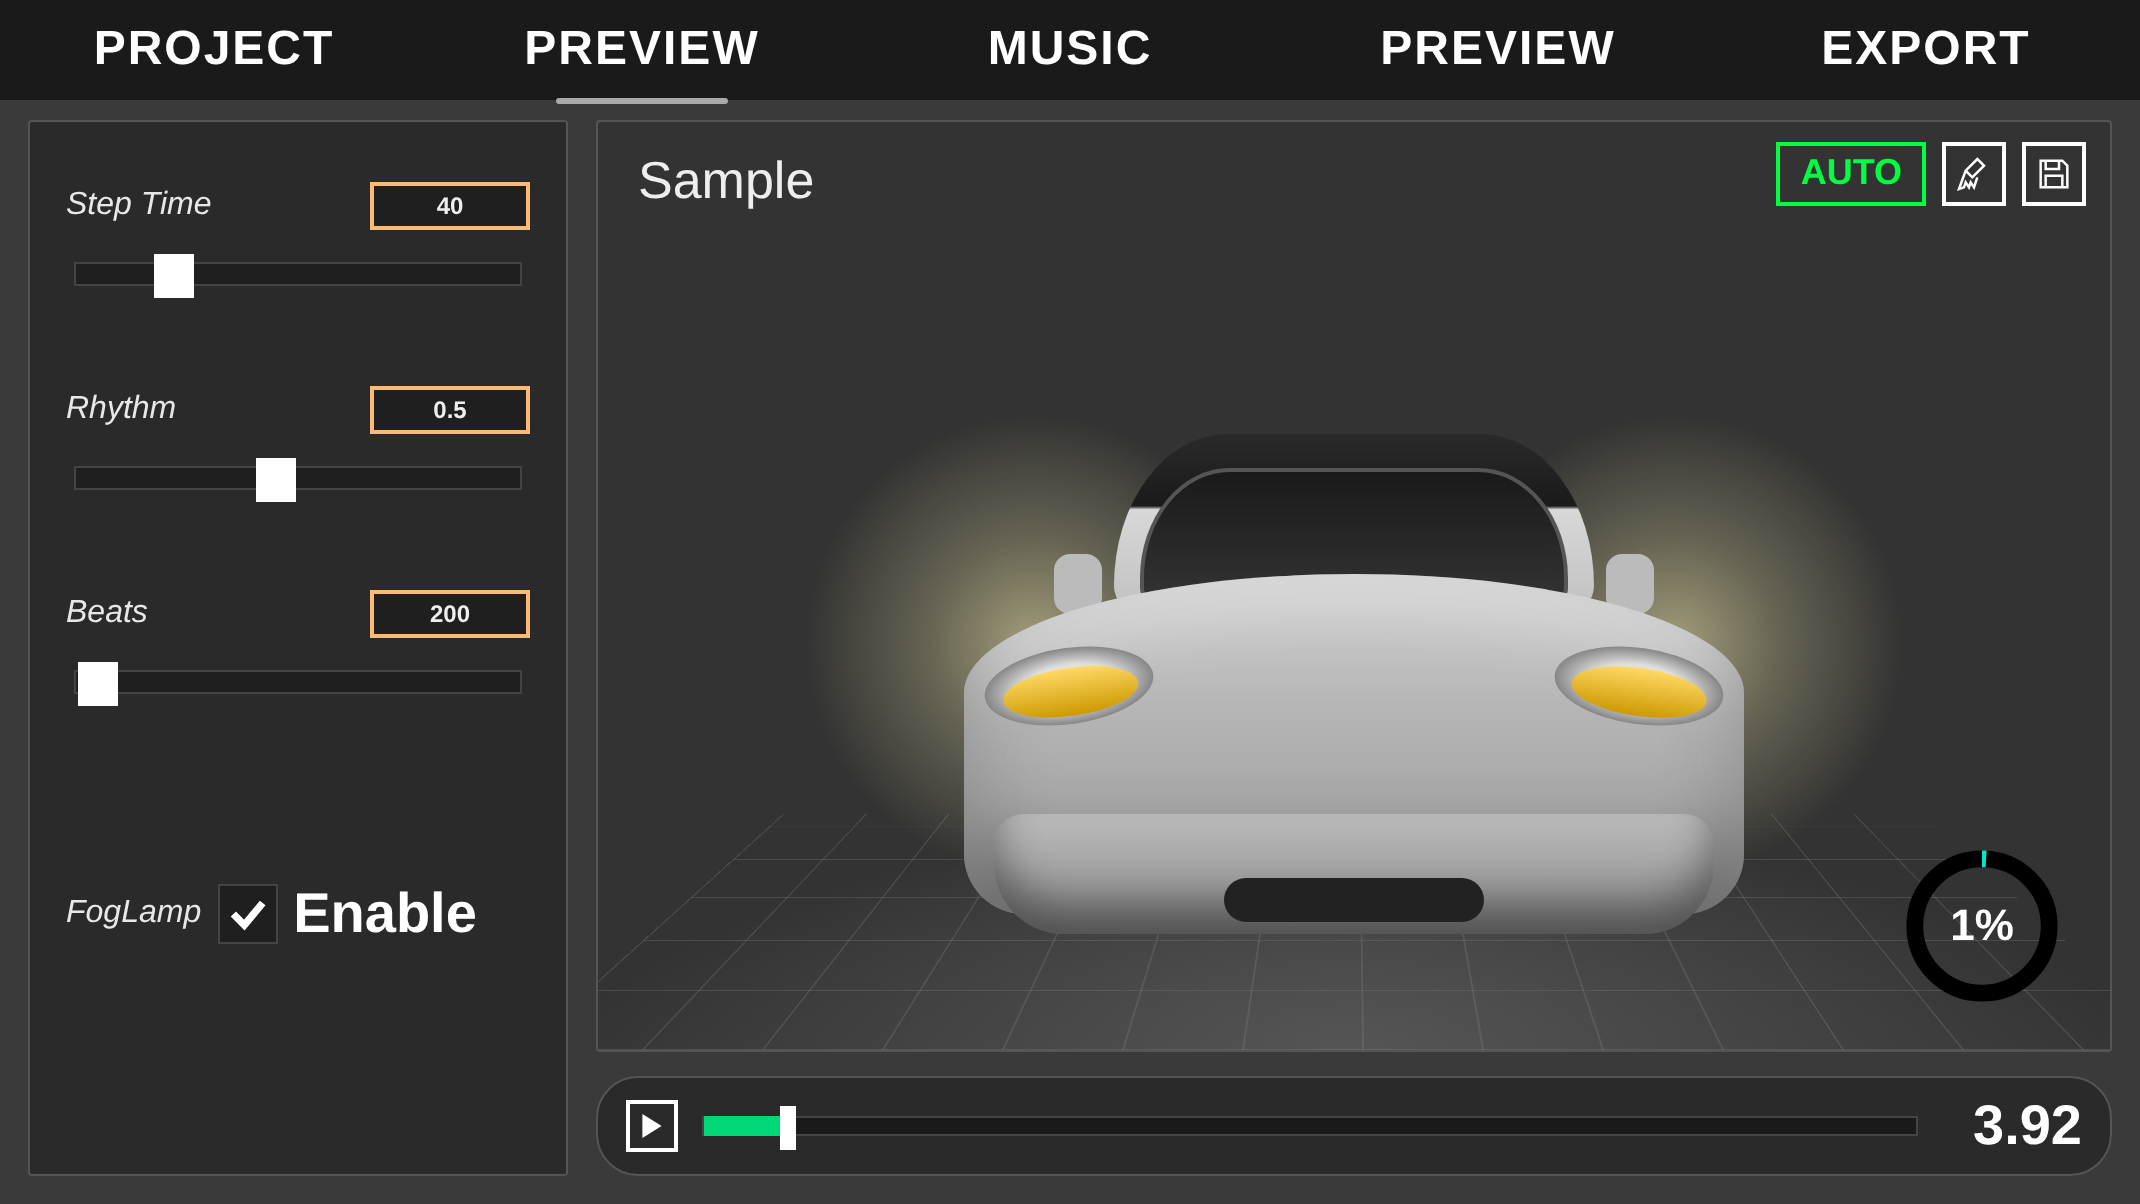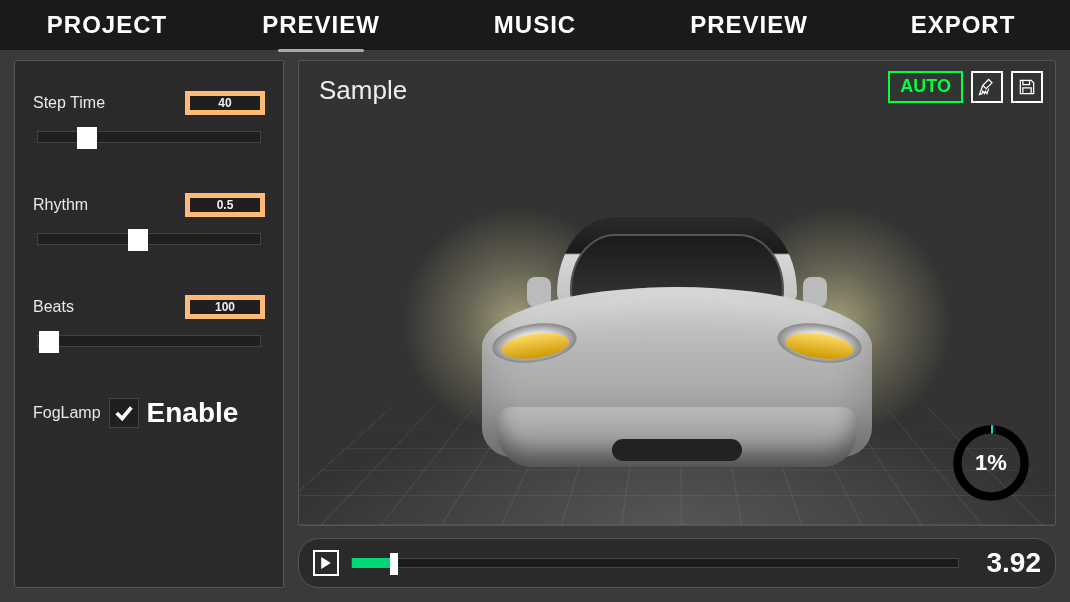--- a/index.html
+++ b/index.html
@@ -62,26 +62,27 @@
     gap: 16px;
   }
   .control-header {
     display: flex;
     align-items: center;
     justify-content: space-between;
   }
   .control-label {
     font-size: 16px;
     color: #e8e8e8;
+    font-style: italic;
   }
   .value-box {
     width: 80px;
     height: 24px;
     background: #1f1f1f;
-    border: 5px solid #fdba74;
+    border: 2px solid #fdba74;
     display: flex;
     align-items: center;
     justify-content: center;
     font-size: 12px;
     font-weight: bold;
     color: #eee;
   }
   .slider-track {
     position: relative;
     height: 12px;
@@ -94,20 +95,21 @@
     top: -5px;
     width: 20px;
     height: 22px;
     background: #fff;
     transform: translateX(-50%);
   }
   .foglamp-row {
     display: flex;
     align-items: center;
     gap: 8px;
+    margin-top: 44px;
   }
   .checkbox {
     width: 30px;
     height: 30px;
     background: #1f1f1f;
     border: 1px solid #444;
     display: flex;
     align-items: center;
     justify-content: center;
     cursor: pointer;
@@ -381,21 +383,21 @@
         <div class="value-box">0.5</div>
       </div>
       <div class="slider-track">
         <div class="slider-thumb" style="left:45%"></div>
       </div>
     </div>
 
     <div class="control-row">
       <div class="control-header">
         <span class="control-label">Beats</span>
-        <div class="value-box">100</div>
+        <div class="value-box">200</div>
       </div>
       <div class="slider-track">
         <div class="slider-thumb" style="left:5%"></div>
       </div>
     </div>
 
     <div class="foglamp-row">
       <span class="control-label">FogLamp</span>
       <div class="checkbox">
         <svg viewBox="0 0 24 24">

